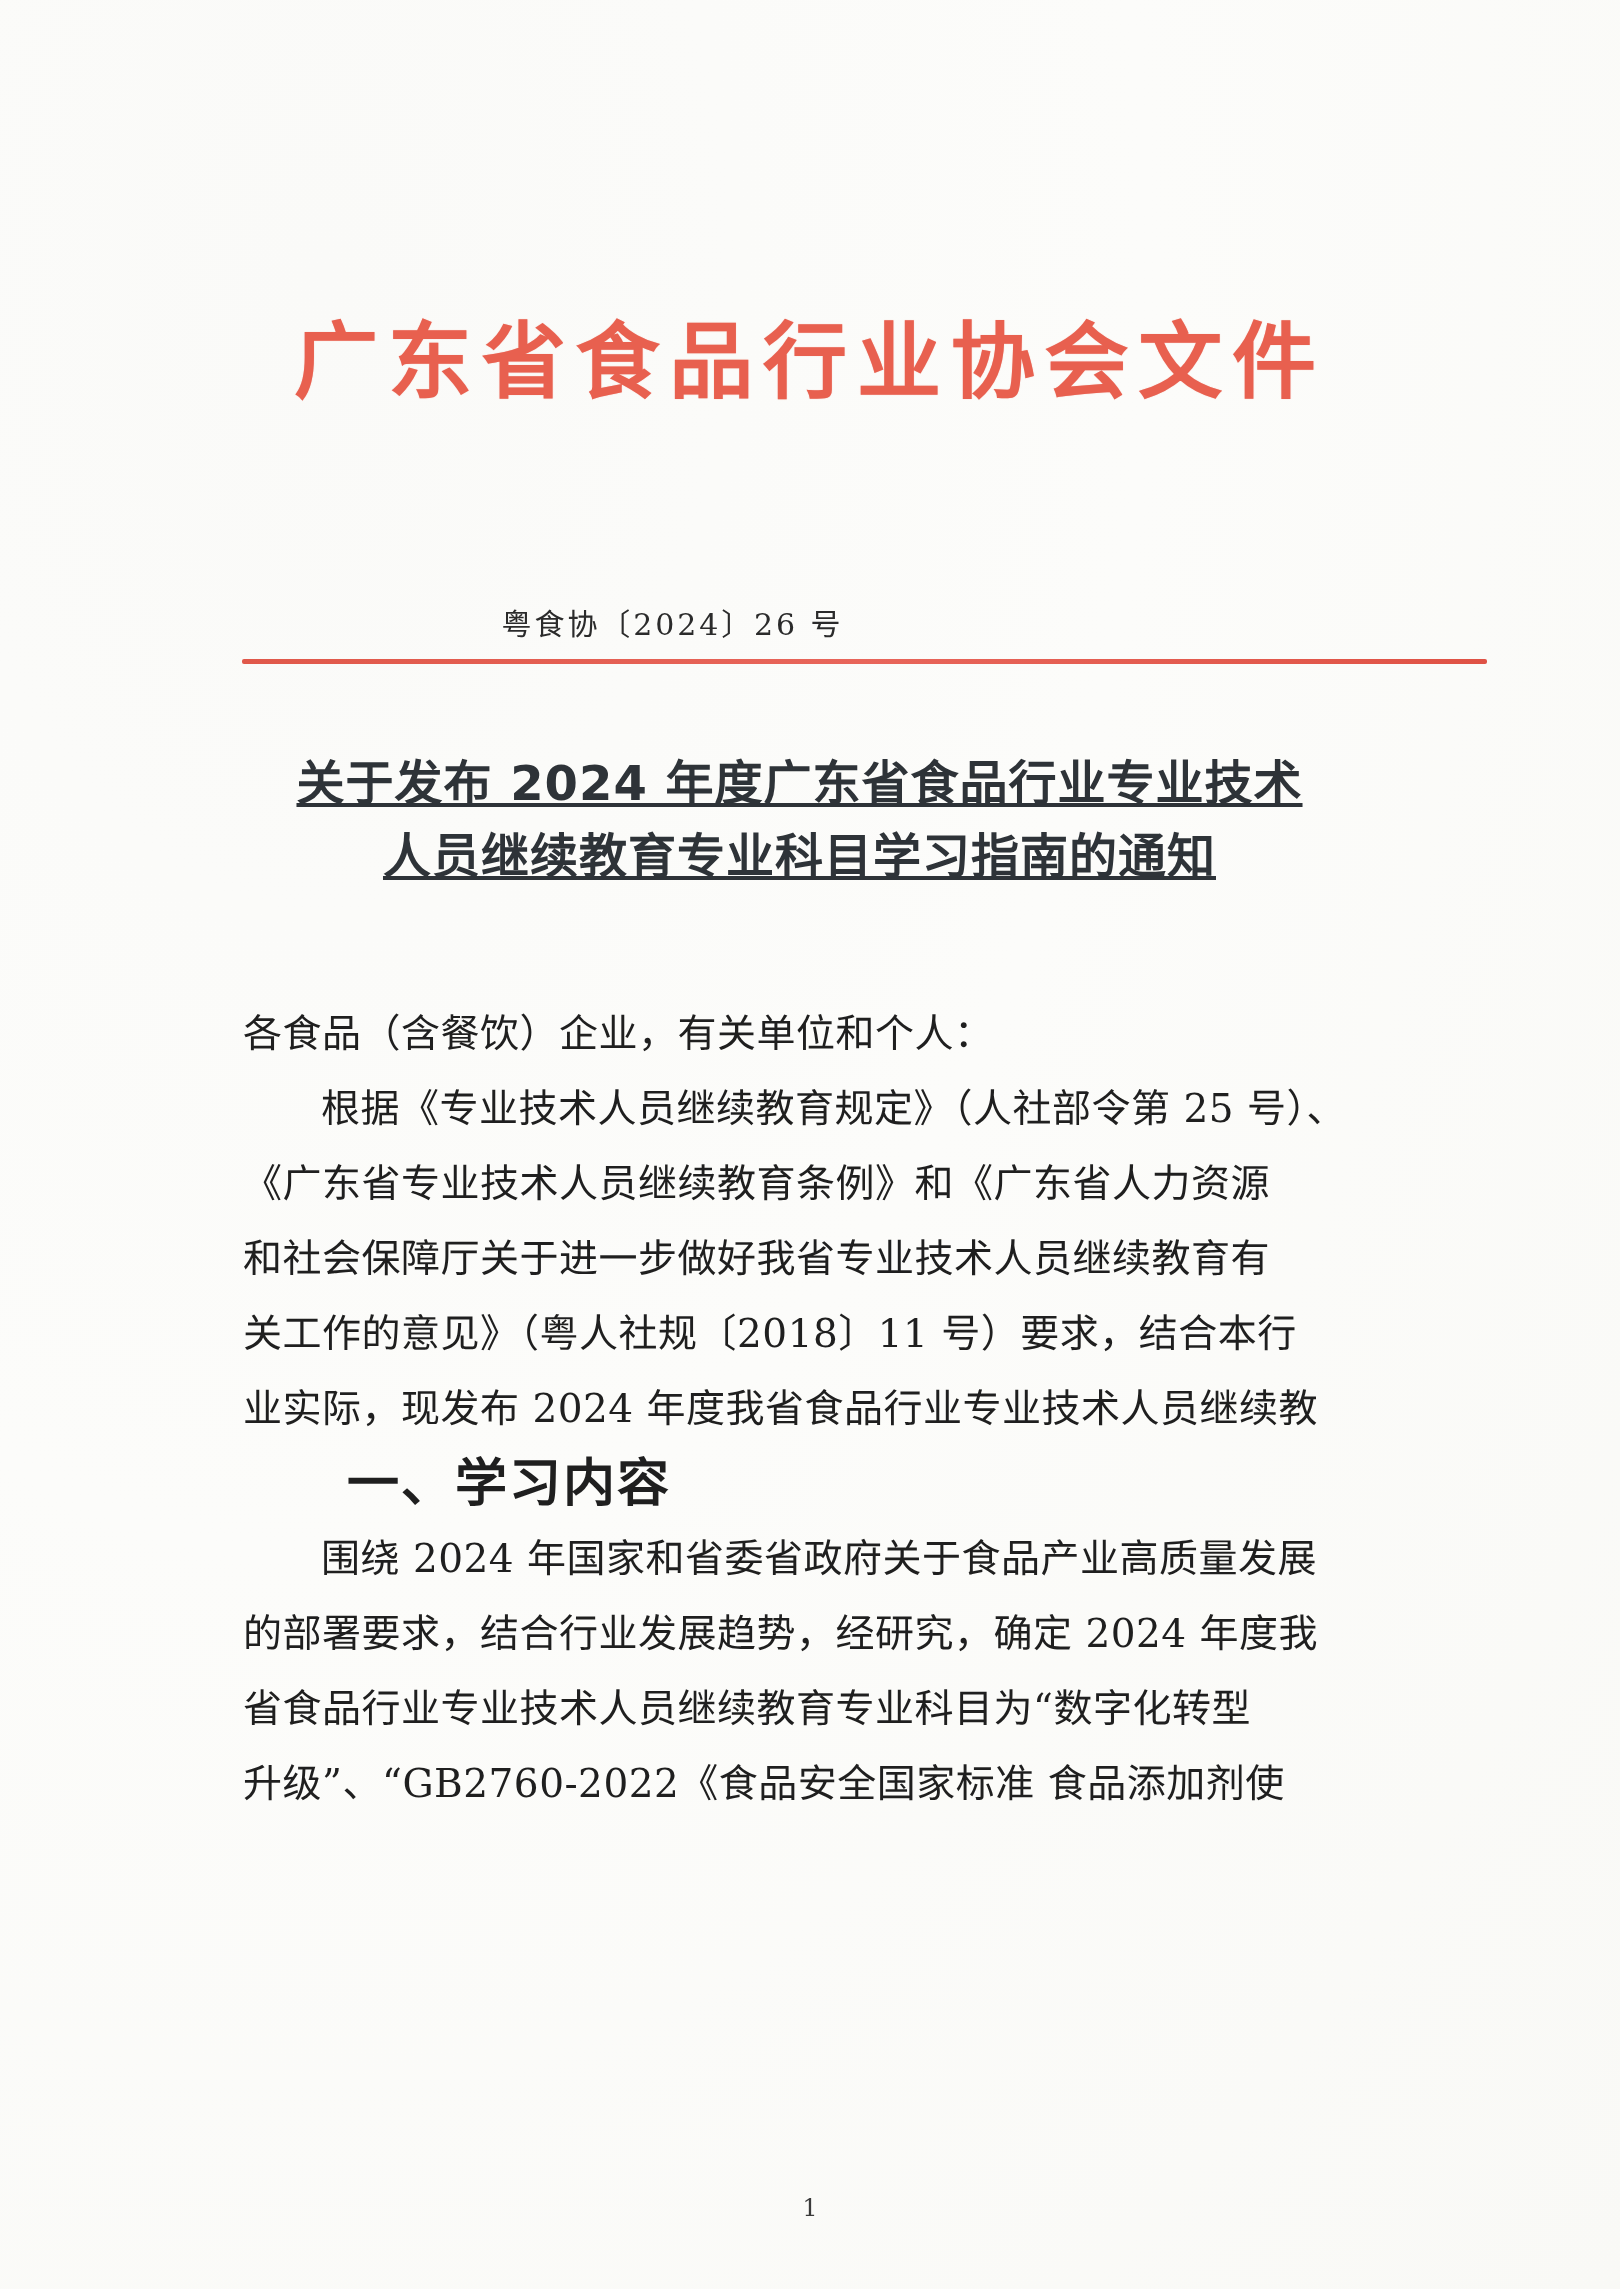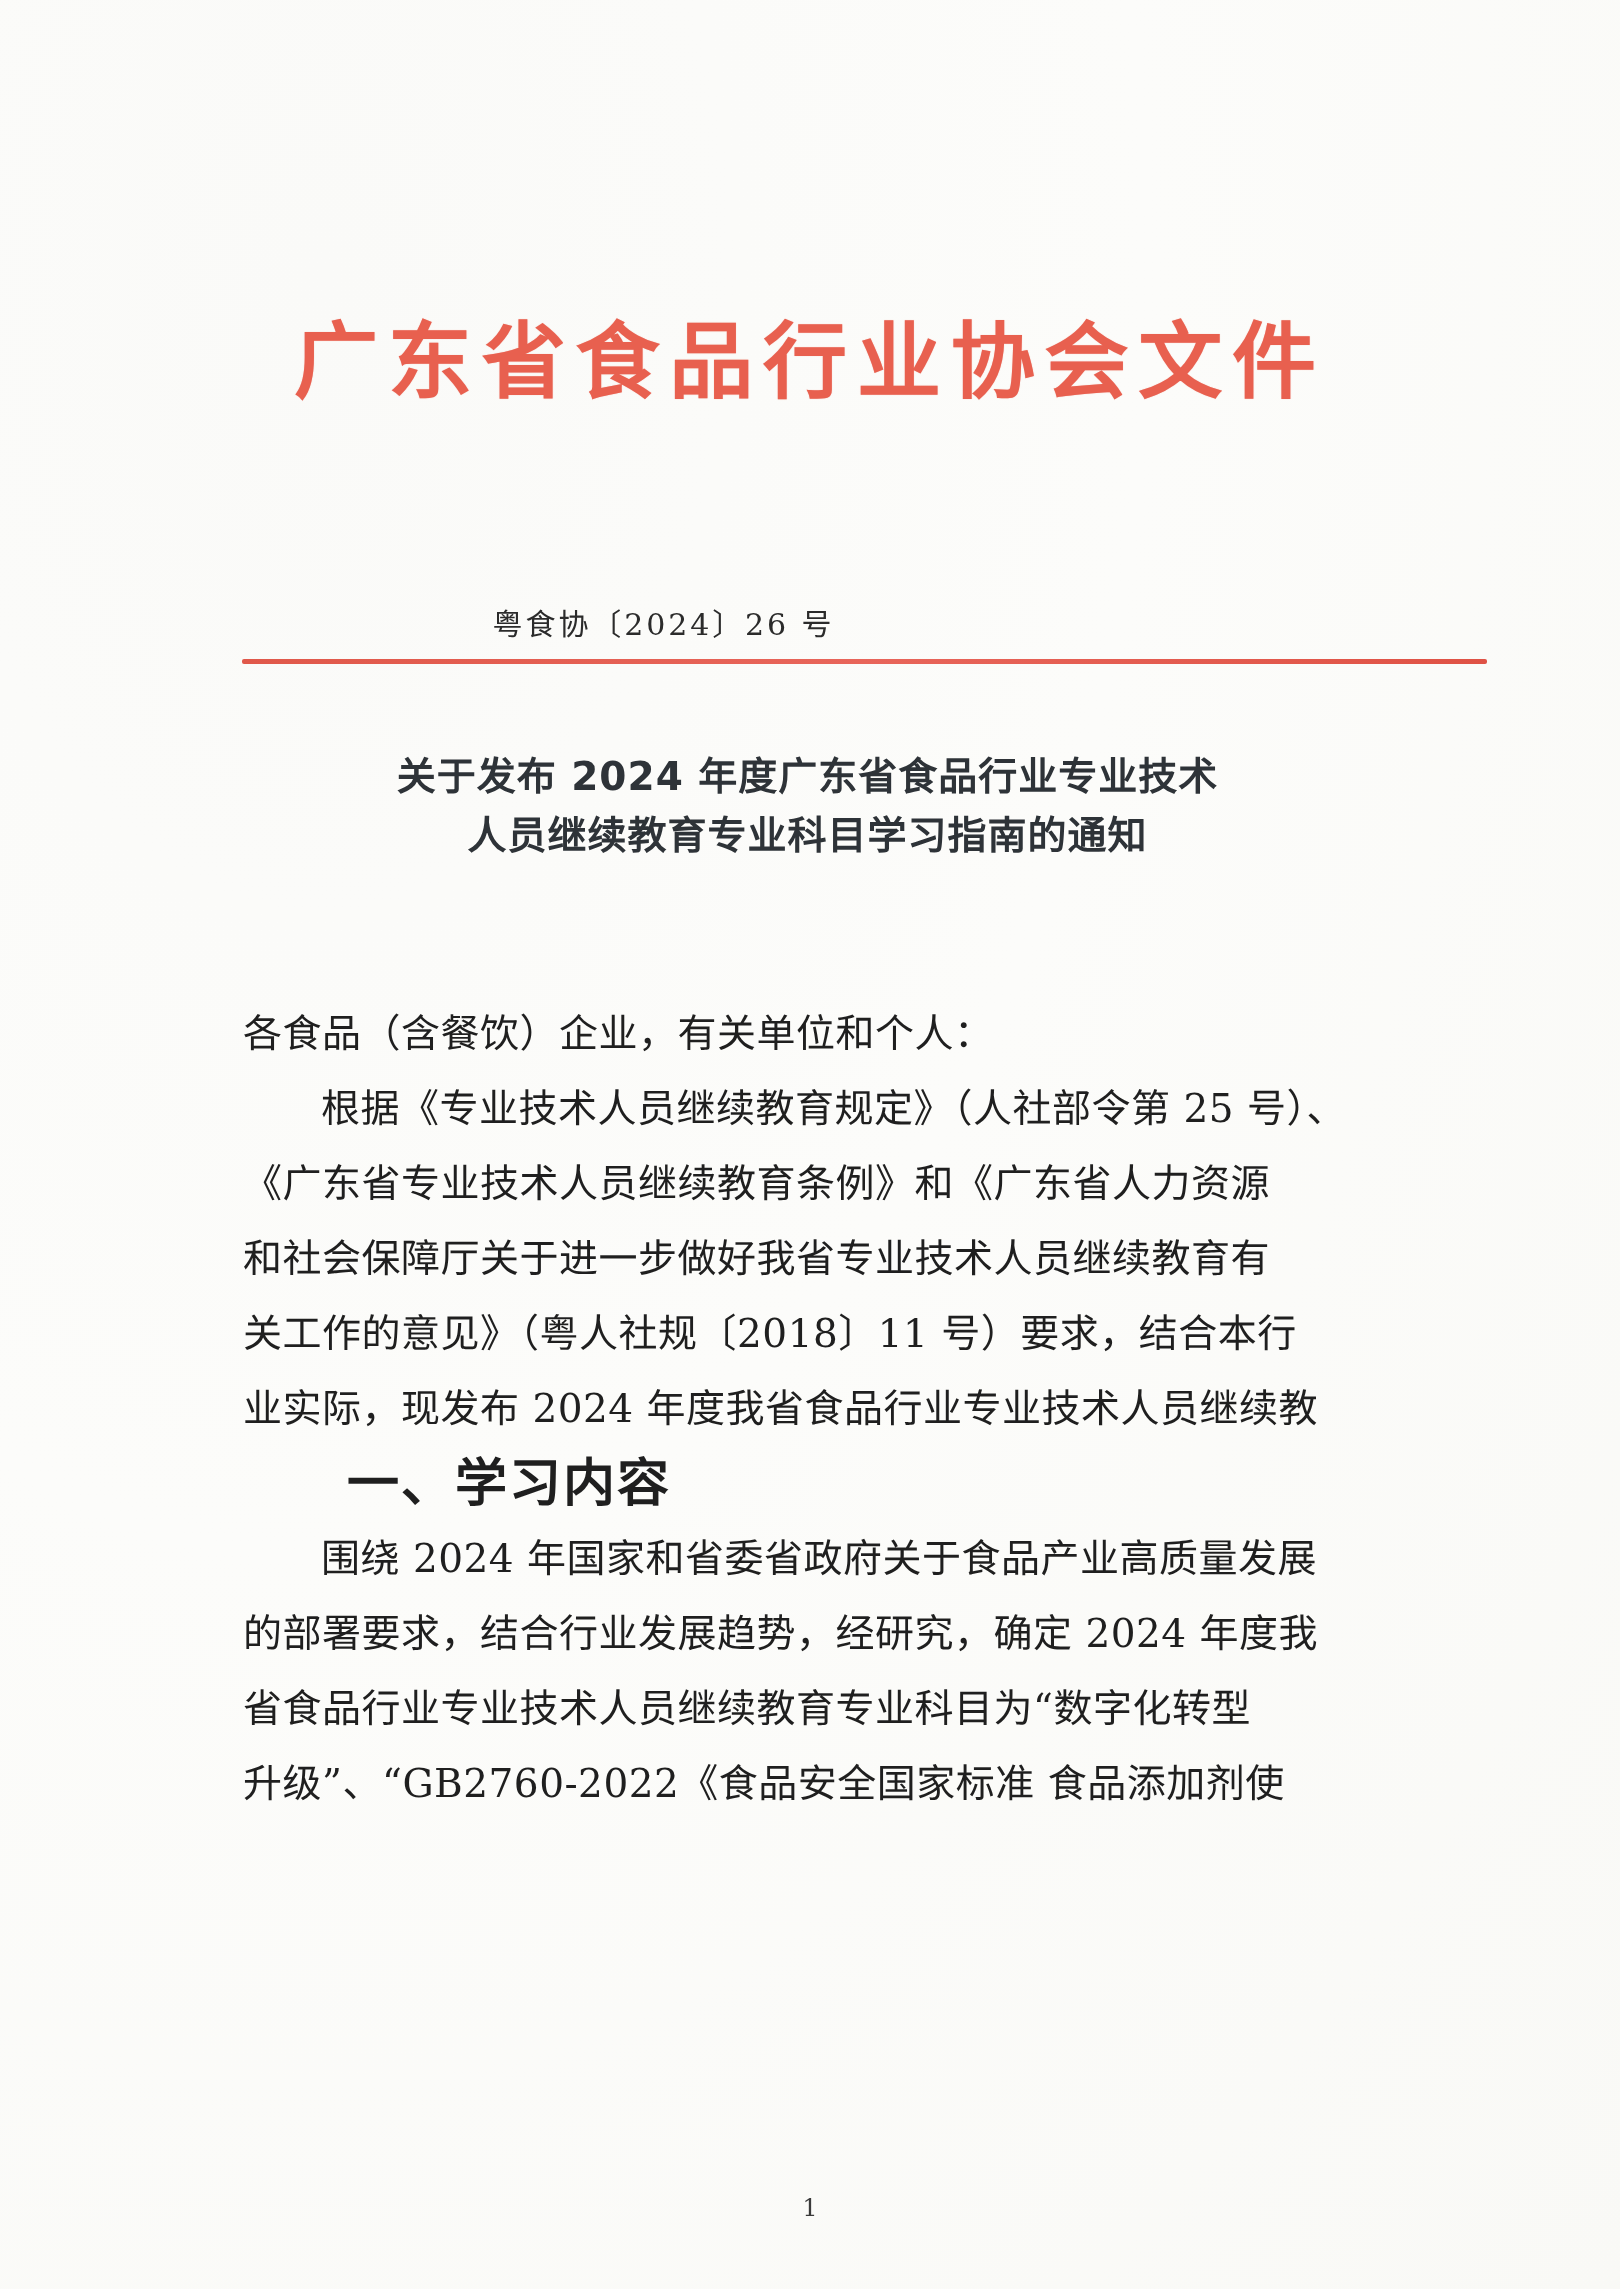--- a/index.html
+++ b/index.html
@@ -45,21 +45,21 @@
     font-size: 84px;
     letter-spacing: 9.8px;
     line-height: 1.18;
     white-space: nowrap;
     text-shadow: 0 0 1px rgba(232,96,79,.45);
   }
 
   
   .docnum {
     position: absolute;
-    left: 0;
+    left: 9px;
     top: 600px;
     width: 1327px;
     text-align: center;
     font-family: "DejaVu Serif", "Liberation Serif", serif;
     font-size: 30px;
     color: #2b2b2b;
     letter-spacing: 2.9px;
     white-space: nowrap;
   }
 
@@ -70,30 +70,31 @@
     top: 659px;
     width: 1245px;
     height: 4.9px;
     background: linear-gradient(90deg,#e0584a 0%, #e8655a 50%, #df5245 100%);
     border-radius: 2px;
   }
 
   
   .doctitle {
     position: absolute;
-    left: 200px;
+    left: 192px;
     top: 747px;
     width: 1215px;
     text-align: center;
     font-family: "DejaVu Sans", "Liberation Sans", sans-serif;
     font-weight: 700;
-    font-size: 39px;
+    font-size: 48px;
     line-height: 1.52;
     color: #2e3338;
     letter-spacing: 1px;
+    text-decoration: underline;
   }
   .doctitle .tl { display: block; white-space: nowrap; }
 
   
   .body {
     position: absolute;
     left: 243px;
     top: 996px;
     width: 1230px;
     font-family: "DejaVu Serif", "Liberation Serif", serif;

